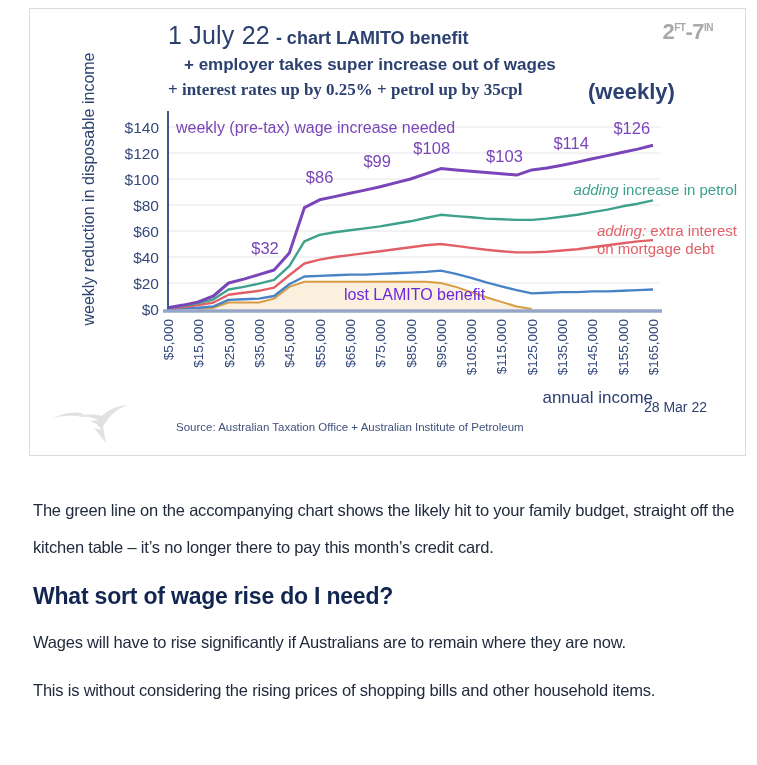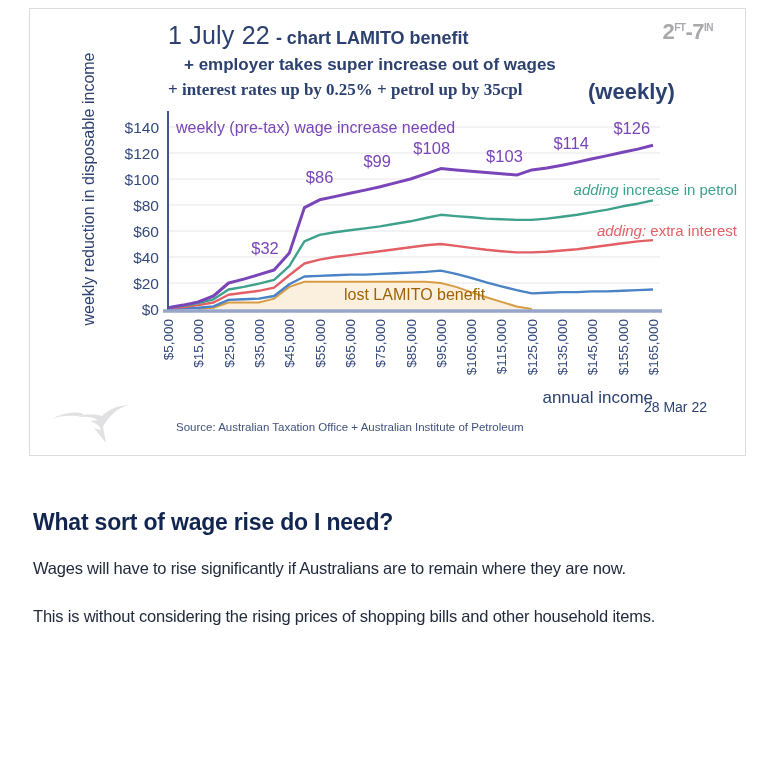--- a/index.html
+++ b/index.html
@@ -96,31 +96,33 @@
   <div class="abs title-line3">+ interest rates up by 0.25% + petrol up by 35cpl</div>
   <div class="abs weekly-note">(weekly)</div>
 
   <div class="abs y-title">weekly reduction in disposable income</div>
   <div class="abs series-title" style="color: rgb(122, 69, 184);">weekly (pre-tax) wage increase needed</div>
 
   <div class="abs note note-petrol" style="color: rgb(61, 161, 140);"><span class="it">adding</span><span> increase in petrol</span></div>
 
   <div class="abs note note-mortgage" style="color: rgb(226, 95, 102);">
       <div><span class="it">adding:</span><span> extra interest</span></div>
+      <div>on mortgage debt</div>
     </div>
 
 
-  <div class="abs lamito-label" style="color: #a16207;">lost LAMITO benefit</div>
+  <div class="abs lamito-label" style="color: #6d28d9;">lost LAMITO benefit</div>
 
   <div class="abs x-title">annual income</div>
   <div class="abs date-label">28 Mar 22</div>
   <div class="abs source-label">Source: Australian Taxation Office  + Australian Institute of Petroleum</div>
 
   <svg class="abs bird" width="86" height="48" viewBox="0 0 86 48">
     <path d="M4 22 C14 16, 26 14, 36 17 L30 20 C38 19, 46 20, 50 23 L42 24 C48 26, 52 29, 53 33 L46 31 L58 46 L55 30 C60 20, 68 12, 80 8 C68 9, 60 13, 54 19 C48 17, 38 17, 30 19 C20 18, 10 19, 4 22 Z" fill="#c9c9cd"></path>
   </svg>
 </div>
 
 <div class="article">
+  <p>The green line on the accompanying chart shows the likely hit to your family budget, straight off the kitchen table – it’s no longer there to pay this month’s credit card.</p>
   <h2>What sort of wage rise do I need?</h2>
   <p>Wages will have to rise significantly if Australians are to remain where they are now.</p>
   <p>This is without considering the rising prices of shopping bills and other household items.</p>
 </div>
 
 </body></html>

